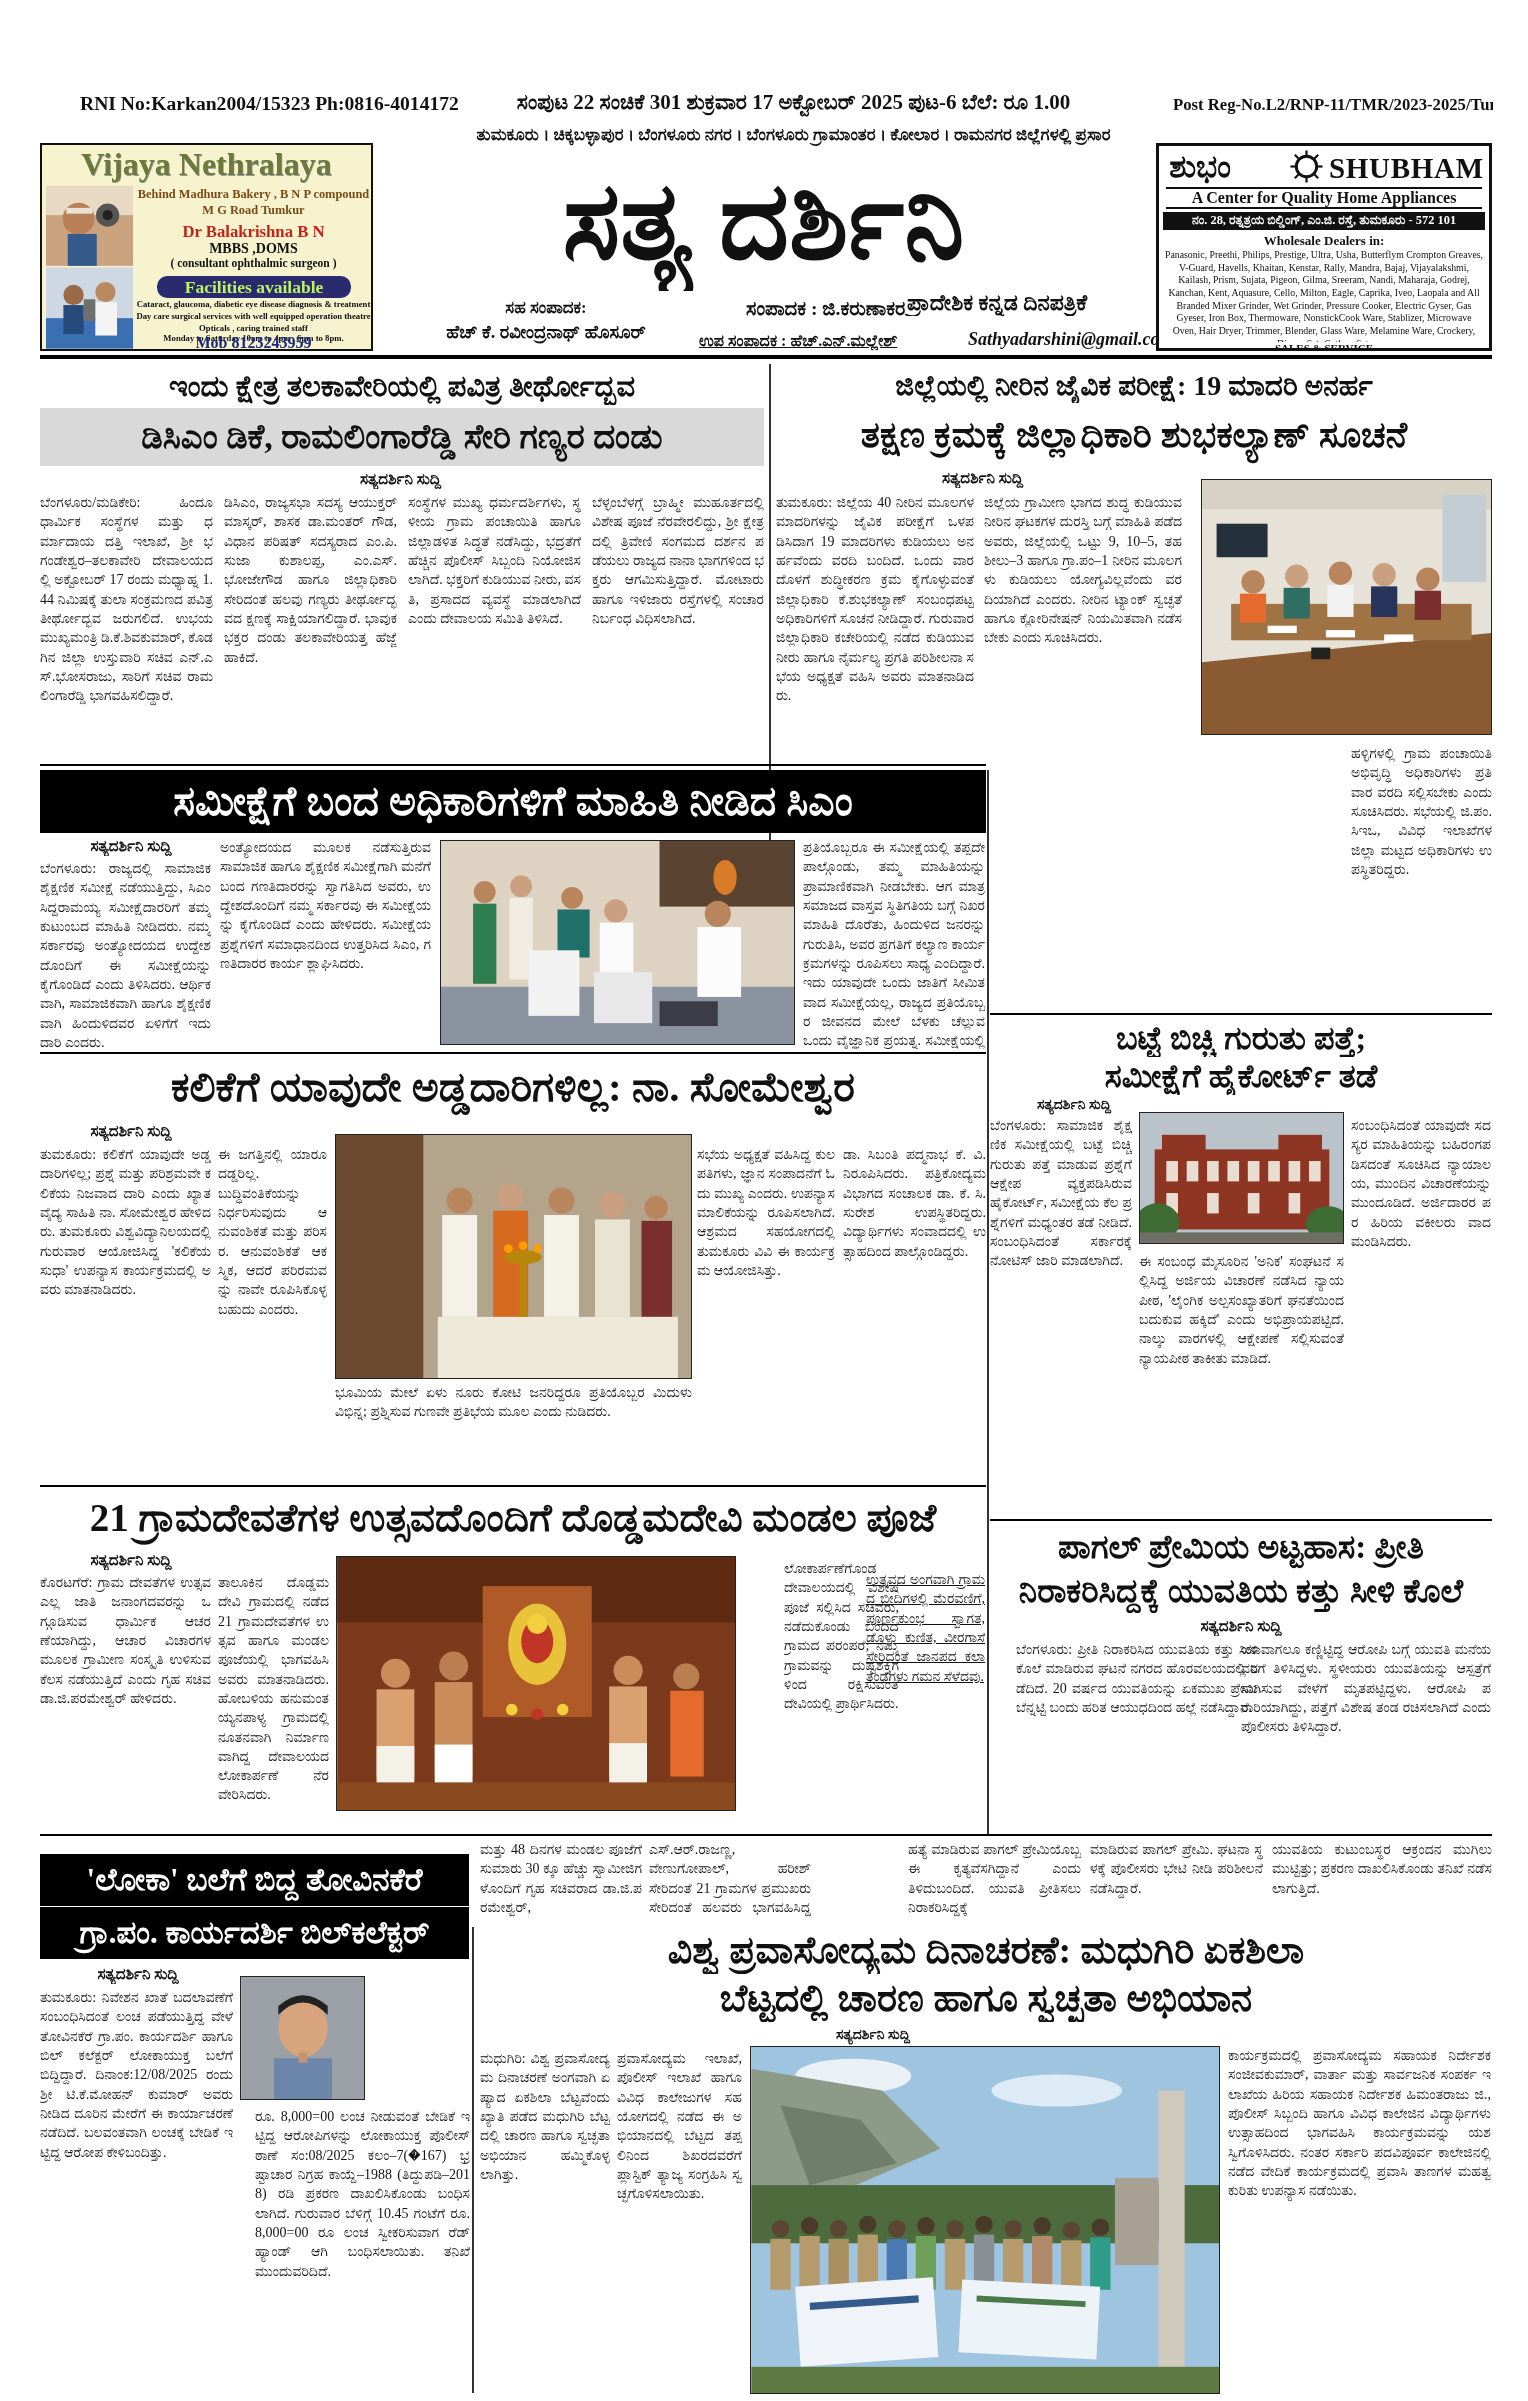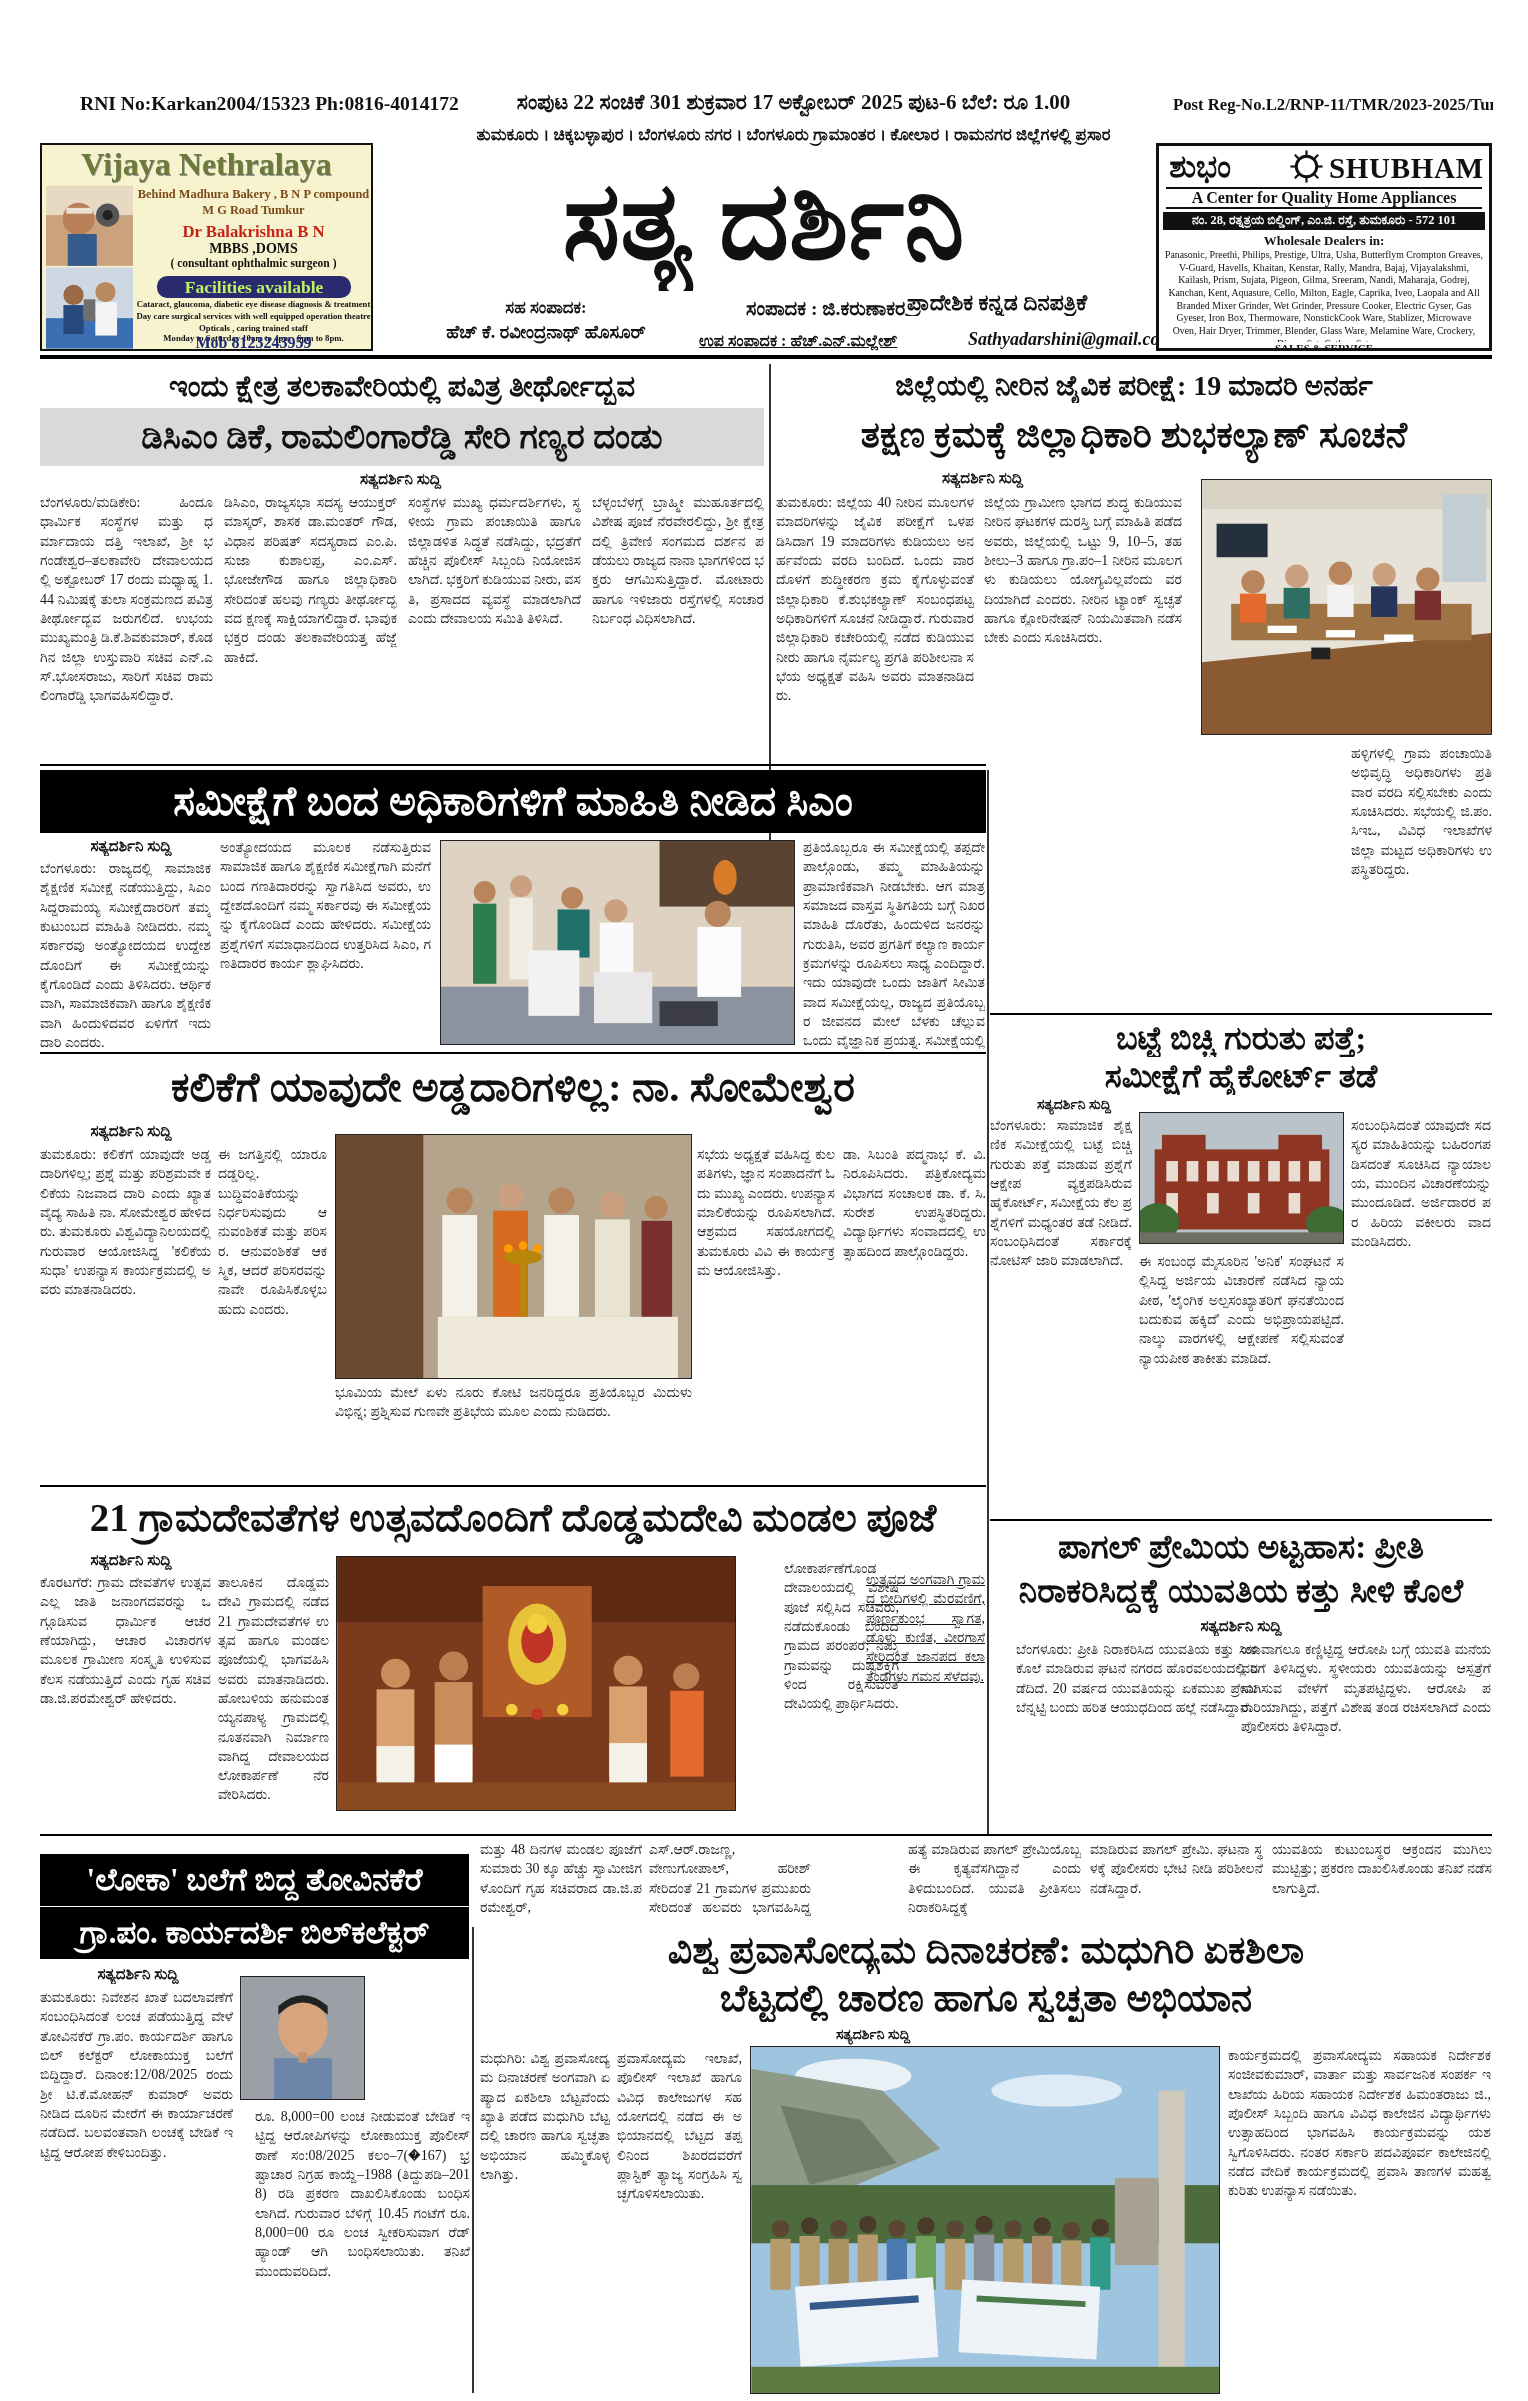--- a/index.html
+++ b/index.html
@@ -202,21 +202,21 @@
         <rect x="420" y="118" width="42" height="132" fill="#7a2e2e"></rect>
       <rect x="140" y="250" width="330" height="84" fill="#efe9da"></rect>
       <rect x="252" y="170" width="10" height="80" fill="#b8860b"></rect>
       <ellipse cx="257" cy="168" rx="26" ry="10" fill="#b8860b"></ellipse>
       <circle cx="237" cy="156" r="6" fill="#ff9d00"></circle>
         <circle cx="257" cy="152" r="6" fill="#ff9d00"></circle>
         <circle cx="277" cy="156" r="6" fill="#ff9d00"></circle>
     </svg>
   </div>
   <div class="abs bodytext" style="left:40px;top:1145px;width:171px;height:338px;">ತುಮಕೂರು: ಕಲಿಕೆಗೆ ಯಾವುದೇ ಅಡ್ಡದಾರಿಗಳಿಲ್ಲ; ಪ್ರಶ್ನೆ ಮತ್ತು ಪರಿಶ್ರಮವೇ ಕಲಿಕೆಯ ನಿಜವಾದ ದಾರಿ ಎಂದು ಖ್ಯಾತ ವೈದ್ಯ ಸಾಹಿತಿ ನಾ. ಸೋಮೇಶ್ವರ ಹೇಳಿದರು. ತುಮಕೂರು ವಿಶ್ವವಿದ್ಯಾನಿಲಯದಲ್ಲಿ ಗುರುವಾರ ಆಯೋಜಿಸಿದ್ದ 'ಕಲಿಕೆಯ ಸುಧಾ' ಉಪನ್ಯಾಸ ಕಾರ್ಯಕ್ರಮದಲ್ಲಿ ಅವರು ಮಾತನಾಡಿದರು.</div>
-  <div class="abs bodytext" style="left:218px;top:1145px;width:109px;height:338px;">ಈ ಜಗತ್ತಿನಲ್ಲಿ ಯಾರೂ ದಡ್ಡರಿಲ್ಲ. ಬುದ್ಧಿವಂತಿಕೆಯನ್ನು ನಿರ್ಧರಿಸುವುದು ಆನುವಂಶಿಕತೆ ಮತ್ತು ಪರಿಸರ. ಆನುವಂಶಿಕತೆ ಆಕಸ್ಮಿಕ, ಆದರೆ ಪರಿಸರವನ್ನು ನಾವೇ ರೂಪಿಸಿಕೊಳ್ಳಬಹುದು ಎಂದರು.</div>
+  <div class="abs bodytext" style="left:218px;top:1145px;width:109px;height:338px;">ಈ ಜಗತ್ತಿನಲ್ಲಿ ಯಾರೂ ದಡ್ಡರಿಲ್ಲ. ಬುದ್ಧಿವಂತಿಕೆಯನ್ನು ನಿರ್ಧರಿಸುವುದು ಆನುವಂಶಿಕತೆ ಮತ್ತು ಪರಿಸರ. ಆನುವಂಶಿಕತೆ ಆಕಸ್ಮಿಕ, ಆದರೆ ಪರಿರಮವನ್ನು ನಾವೇ ರೂಪಿಸಿಕೊಳ್ಳಬಹುದು ಎಂದರು.</div>
   <div class="abs bodytext" style="left:697px;top:1145px;width:138px;height:338px;">ಸಭೆಯ ಅಧ್ಯಕ್ಷತೆ ವಹಿಸಿದ್ದ ಕುಲಪತಿಗಳು, ಜ್ಞಾನ ಸಂಪಾದನೆಗೆ ಓದು ಮುಖ್ಯ ಎಂದರು. ಉಪನ್ಯಾಸ ಮಾಲಿಕೆಯನ್ನು ರೂಪಿಸಲಾಗಿದೆ. ಆಶ್ರಮದ ಸಹಯೋಗದಲ್ಲಿ ತುಮಕೂರು ವಿವಿ ಈ ಕಾರ್ಯಕ್ರಮ ಆಯೋಜಿಸಿತ್ತು.</div>
   <div class="abs bodytext" style="left:843px;top:1145px;width:143px;height:338px;">ಡಾ. ಸಿಬಂತಿ ಪದ್ಮನಾಭ ಕೆ. ವಿ. ನಿರೂಪಿಸಿದರು. ಪತ್ರಿಕೋದ್ಯಮ ವಿಭಾಗದ ಸಂಚಾಲಕ ಡಾ. ಕೆ. ಸಿ. ಸುರೇಶ ಉಪಸ್ಥಿತರಿದ್ದರು. ವಿದ್ಯಾರ್ಥಿಗಳು ಸಂವಾದದಲ್ಲಿ ಉತ್ಸಾಹದಿಂದ ಪಾಲ್ಗೊಂಡಿದ್ದರು.</div>
   <div class="abs bodytext" style="left:335px;top:1383px;width:357px;height:99px;">ಭೂಮಿಯ ಮೇಲೆ ಏಳು ನೂರು ಕೋಟಿ ಜನರಿದ್ದರೂ ಪ್ರತಿಯೊಬ್ಬರ ಮಿದುಳು ವಿಭಿನ್ನ; ಪ್ರಶ್ನಿಸುವ ಗುಣವೇ ಪ್ರತಿಭೆಯ ಮೂಲ ಎಂದು ನುಡಿದರು.</div>
 
   <div class="abs vrule" style="left:987px;top:770px;height:1064px;"></div>
   <div class="abs hrule" style="left:990px;top:1013px;width:502px;height:1.5px;"></div>
 
   <div class="abs c headline" style="left:990px;top:1019px;width:502px;height:38px;font-size:32px;line-height:38px;">ಬಟ್ಟೆ ಬಿಚ್ಚಿ ಗುರುತು ಪತ್ತೆ;</div>
   <div class="abs c headline" style="left:990px;top:1057px;width:502px;height:38px;font-size:32px;line-height:38px;">ಸಮೀಕ್ಷೆಗೆ ಹೈಕೋರ್ಟ್ ತಡೆ</div>
   <div class="abs byline" style="left:1001px;top:1097px;width:146px;height:17.5px;font-size:14px;">ಸತ್ಯದರ್ಶಿನಿ ಸುದ್ದಿ</div>

